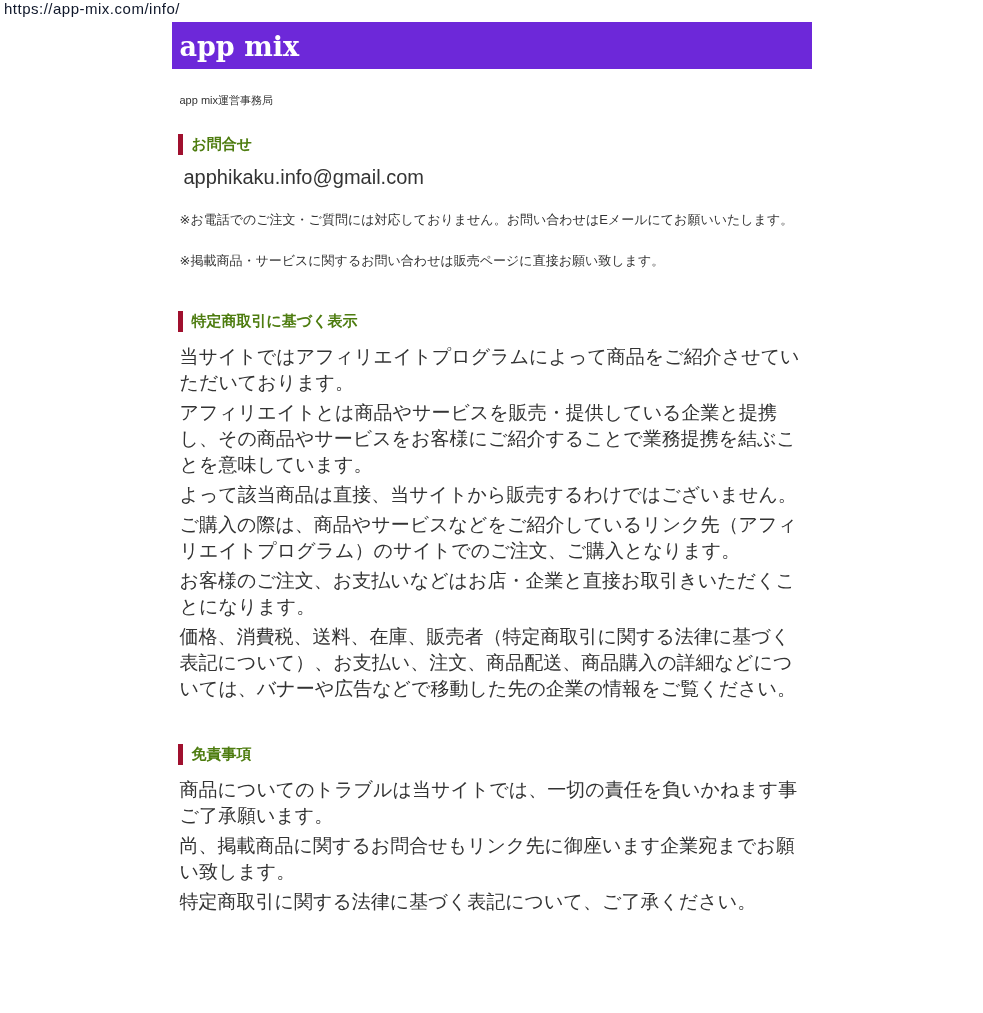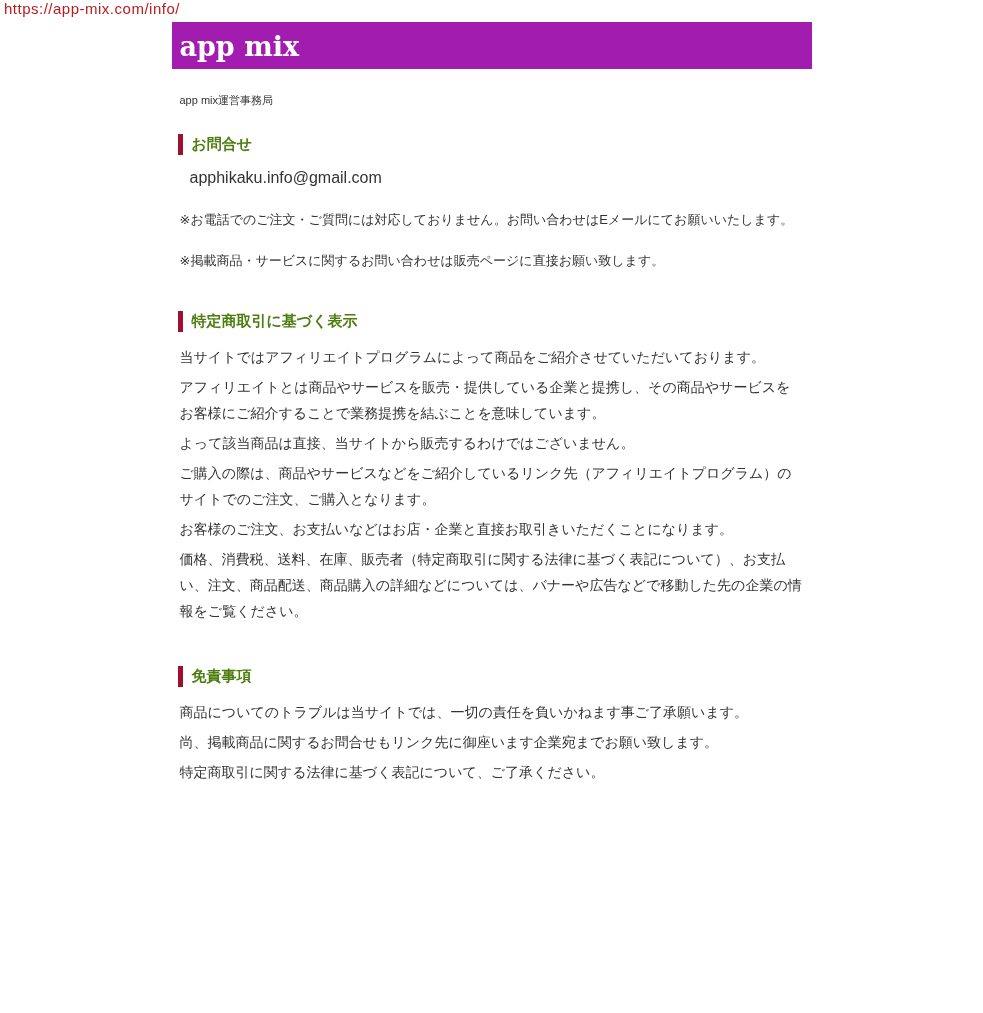--- a/index.html
+++ b/index.html
@@ -12,31 +12,31 @@
     min-height: 1013px;
     position: relative;
     font-family: "Liberation Sans", "DejaVu Sans", sans-serif;
     color: #333333;
   }
   .url-caption {
     position: absolute;
     top: 0px;
     left: 4px;
     font-size: 15px;
-    color: #b91c1c;
+    color: #0f172a;
     letter-spacing: 0.5px;
     white-space: nowrap;
   }
   .container {
     width: 640px;
     margin: 0 auto;
     padding-top: 22px;
   }
   .site-header {
-    background: #a21caf;
+    background: #6d28d9;
     height: 47px;
     display: flex;
     align-items: center;
     padding-left: 8px;
     box-sizing: border-box;
   }
   .site-logo {
     font-family: "DejaVu Serif", "Liberation Serif", serif;
     font-weight: bold;
     font-size: 27px;
@@ -58,34 +58,34 @@
     padding: 1px 0 2px 9px;
     color: #4d7c0f;
     font-size: 15px;
     font-weight: bold;
     line-height: 18px;
     margin: 0 0 0 -2px;
   }
   .section-contact { margin-top: 25px; }
   .section-contact .section-title { margin-bottom: 13px; }
   .email-line {
-    margin: 10px;
-    font-size: 16px;
+    margin: 4px;
+    font-size: 20px;
     line-height: 19px;
   }
   .note {
     margin: 25px 0 0;
     font-size: 13px;
     line-height: 16px;
   }
   .section-block { margin-top: 42px; }
   .section-block .section-title { margin-bottom: 12px; }
   .section-block p.body-para {
     margin: 0;
-    font-size: 14px;
+    font-size: 19px;
     line-height: 26px;
   }
   .section-block p.body-para + p.body-para { margin-top: 4px; }
 </style>
 </head>
 <body>
 
 <div class="url-caption">https://app-mix.com/info/</div>
 
 <div class="container">

